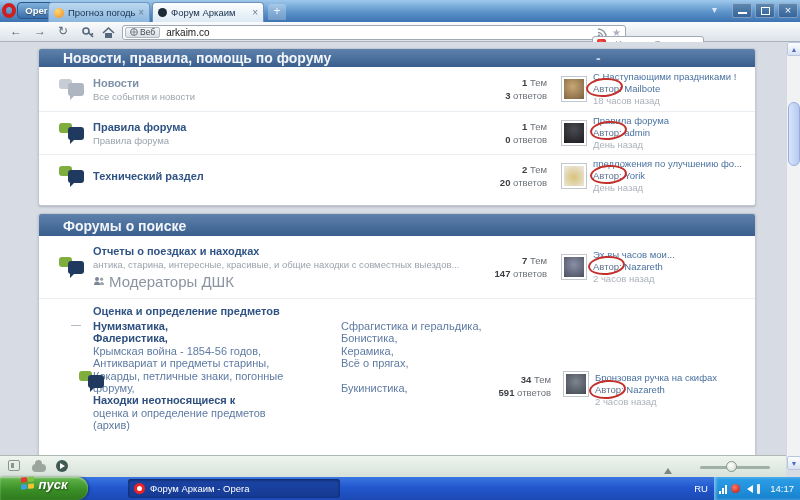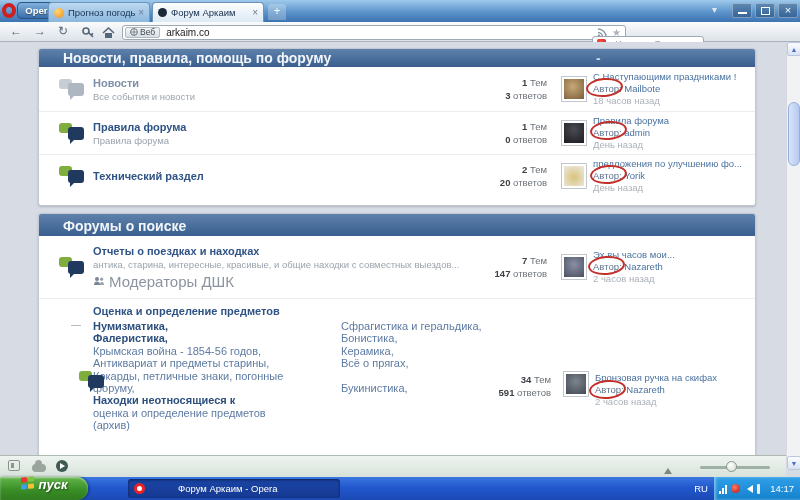--- a/index.html
+++ b/index.html
@@ -135,21 +135,21 @@
     background:linear-gradient(#3a77e0,#2257ce 45%,#1c49b4); }
   .startbtn { position:absolute; left:0; top:0; width:88px; height:23px; border-radius:0 11px 11px 0;
     background:linear-gradient(#62b64a,#3a8f27 55%,#2f7a1e); box-shadow:inset 0 1px 2px rgba(255,255,255,.5), 1px 0 3px rgba(0,0,0,.4);
     display:flex; align-items:flex-start; justify-content:center; color:#fff; font-weight:bold; font-style:italic;
     font-size:13px; text-shadow:1px 1px 2px rgba(0,0,0,.5); }
   .flag { width:13px; height:12px; display:grid; grid-template-columns:6px 6px; grid-gap:1px; transform:skewY(-6deg); margin-right:5px; }
   .flag i { height:5px; border-radius:1px; }
   .flag .f1{background:#e33;} .flag .f2{background:#7ec440;} .flag .f3{background:#3aa0e8;} .flag .f4{background:#f4c430;}
   .taskbtn { position:absolute; left:128px; top:2px; width:212px; height:19px; border-radius:3px;
     background:linear-gradient(#1b44a6,#153a92); box-shadow:inset 0 1px 3px rgba(0,0,0,.5);
-    display:flex; align-items:center; color:#fff; font-size:9.5px; padding:0 6px;gap:28px; }
+    display:flex; align-items:center; color:#fff; font-size:9.5px; padding:0 6px; }
   .taskbtn .o { width:11px; height:11px; border:3px solid #e22; border-radius:50%; margin-right:5px; flex:none; background:#fff; }
   .langbox { position:absolute; left:688px; top:0; width:26px; height:23px; color:#fff; font-size:9.5px;
     text-align:center; line-height:23px; }
   .tray { position:absolute; left:714px; top:0; width:86px; height:23px;
     background:linear-gradient(#2f9fe8,#1581cd); box-shadow:inset 2px 0 3px rgba(255,255,255,.4);
     display:flex; align-items:center; }
   .tray .clock { color:#fff; font-size:9.5px; margin-left:auto; margin-right:6px; }
   .sigico { display:flex; align-items:flex-end; height:10px; margin-left:5px; }
   .sigico i { width:2px; background:#fff; margin-right:1px; }
   .sig1{height:3px;} .sig2{height:6px;} .sig3{height:9px;}

